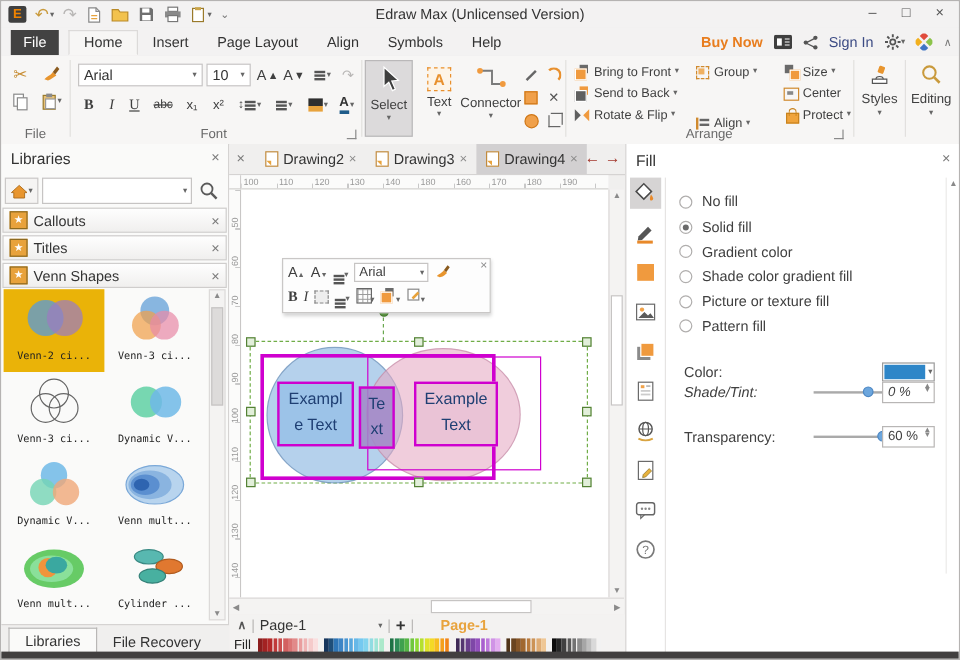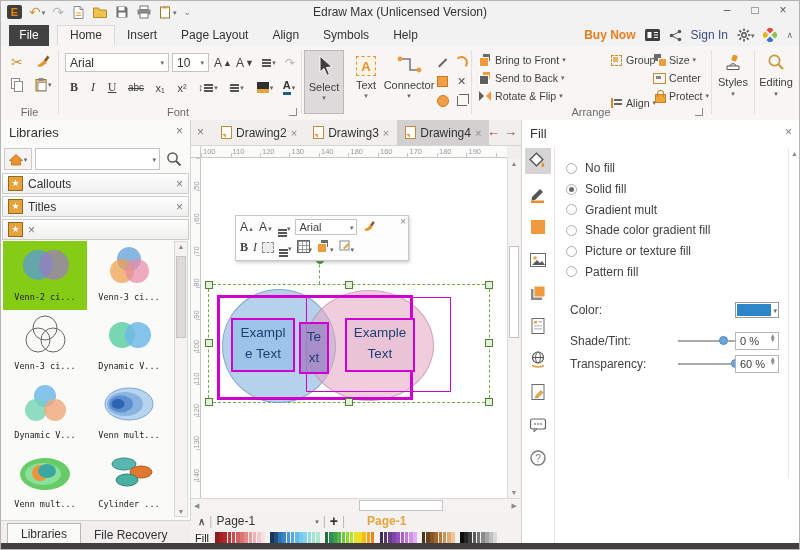--- a/index.html
+++ b/index.html
@@ -78,21 +78,21 @@
   .sb-input{flex:1;height:20px;border:1px solid #c6c4c3;background:#fff;position:relative;display:flex;align-items:center;}
   .sb-input input{border:none;outline:none;width:100%;height:16px;font-size:11px;padding:0 14px 0 4px;background:transparent;}
   .sb-input .caret{position:absolute;right:3px;top:7px;}
   .mag-btn{width:22px;height:20px;display:flex;align-items:center;justify-content:center;}
   .lib-secs{position:absolute;left:1px;top:53px;right:1px;}
   .lib-sec{height:19px;margin-bottom:2px;background:linear-gradient(#fefefe,#f0efee);border:1px solid #cfcdcc;display:flex;align-items:center;padding:0 5px;gap:5px;}
   .star{width:13px;height:13px;background:#e8a23c;border:1px solid #8c6a20;color:#fff;font-size:9px;line-height:13px;text-align:center;}
   .lib-sec .lbl{flex:1;font-size:12px;color:#333;}
   .shape-grid{position:absolute;left:2px;top:121px;width:170px;display:grid;grid-template-columns:84px 84px;grid-auto-rows:69px;}
   .shape{display:flex;flex-direction:column;align-items:center;padding-top:3px;box-sizing:border-box;}
-  .shape.selected{background:#84cc16;text-align:right;}
+  .shape.selected{background:#eab308;text-align:right;}
   .thumb svg{display:block;}
   .shlbl{font-family:"DejaVu Sans Mono",monospace;font-size:8.5px;color:#222;margin-top:2px;white-space:nowrap;}
   .sb-scroll{position:absolute;right:2px;top:121px;width:14px;height:276px;background:#f4f3f2;border:1px solid #dcdad9;box-sizing:border-box;}
   .sb-scroll .up{position:absolute;top:1px;left:0;right:0;text-align:center;font-size:7px;color:#8a8a8a;}
   .sb-scroll .dn{position:absolute;bottom:1px;left:0;right:0;text-align:center;font-size:7px;color:#8a8a8a;}
   .sb-scroll .th{position:absolute;left:1px;right:1px;top:14px;height:80px;background:#dddbda;border:1px solid #c6c4c3;}
   .sb-tabs{position:absolute;left:0;bottom:0;width:190px;height:25px;background:#f0efee;border-top:1px solid #d5d3d2;display:flex;align-items:flex-end;padding-left:6px;box-sizing:border-box;}
   .sbtab{font-size:12px;color:#333;padding:3px 13px;}
   .sbtab.active{background:#fafaf9;border:1px solid #b9b7b6;border-bottom:1px solid #fafaf9;}
 
@@ -420,21 +420,21 @@
         </div>
         <div class="ar-item">
           <span class="ai ai-2">
             <i class="b"></i>
             <i class="f"></i>
           </span>
           <span>Rotate &amp; Flip</span>
           <span class="caret">▾</span>
         </div>
       </div>
-    <div class="ar-col" style="left:609px;gap:28px;">
+    <div class="ar-col" style="left:578px;gap:28px;">
         <div class="ar-item">
           <span class="ai ai-3">
             <i class="b"></i>
             <i class="f"></i>
           </span>
           <span>Group</span>
           <span class="caret">▾</span>
         </div>
         <div class="ar-item">
           <span class="ai ai-4">
@@ -531,20 +531,21 @@
           <span class="lbl">Callouts</span>
           <span class="xbtn">×</span>
         </div>
         <div class="lib-sec">
           <span class="star">★</span>
           <span class="lbl">Titles</span>
           <span class="xbtn">×</span>
         </div>
         <div class="lib-sec">
           <span class="star">★</span>
+          <span class="lbl">Venn Shapes</span>
           <span class="xbtn">×</span>
         </div>
       </div>
     <div class="shape-grid">
         <div class="shape selected">
           <span class="thumb">
             <svg width="70" height="46">
               <circle cx="28" cy="21" r="15" fill="#5b9bd5" opacity=".78"></circle>
               <circle cx="44" cy="21" r="15" fill="#9b7cc0" opacity=".72"></circle>
             </svg>
@@ -926,21 +927,21 @@
         <label class="fopt">
           <span class="radio "></span>
           <span>No fill</span>
         </label>
         <label class="fopt">
           <span class="radio sel"></span>
           <span>Solid fill</span>
         </label>
         <label class="fopt">
           <span class="radio "></span>
-          <span>Gradient mult</span>
+          <span>Gradient color</span>
         </label>
         <label class="fopt">
           <span class="radio "></span>
           <span>Shade color gradient fill</span>
         </label>
         <label class="fopt">
           <span class="radio "></span>
           <span>Picture or texture fill</span>
         </label>
         <label class="fopt">
@@ -948,21 +949,21 @@
           <span>Pattern fill</span>
         </label>
       </div>
     <div class="fp-row" style="top:180px;">
       <span>Color:</span>
       <span class="color-swatch">
           <span class="cfill" style="background: rgb(46, 134, 200);"></span>
           <span class="caret">▾</span>
         </span>
     </div>
-    <div class="fp-row" style="top:211px;">
+    <div class="fp-row" style="top:197px;font-style:italic;">
       <span>Shade/Tint:</span>
       <span class="slider">
           <span class="sl-thumb" style="left: 50%;"></span>
         </span>
       <span class="spin">
           <span>0 %</span>
           <span class="arrows">
             <span>▲</span>
             <span>▼</span>
           </span>

